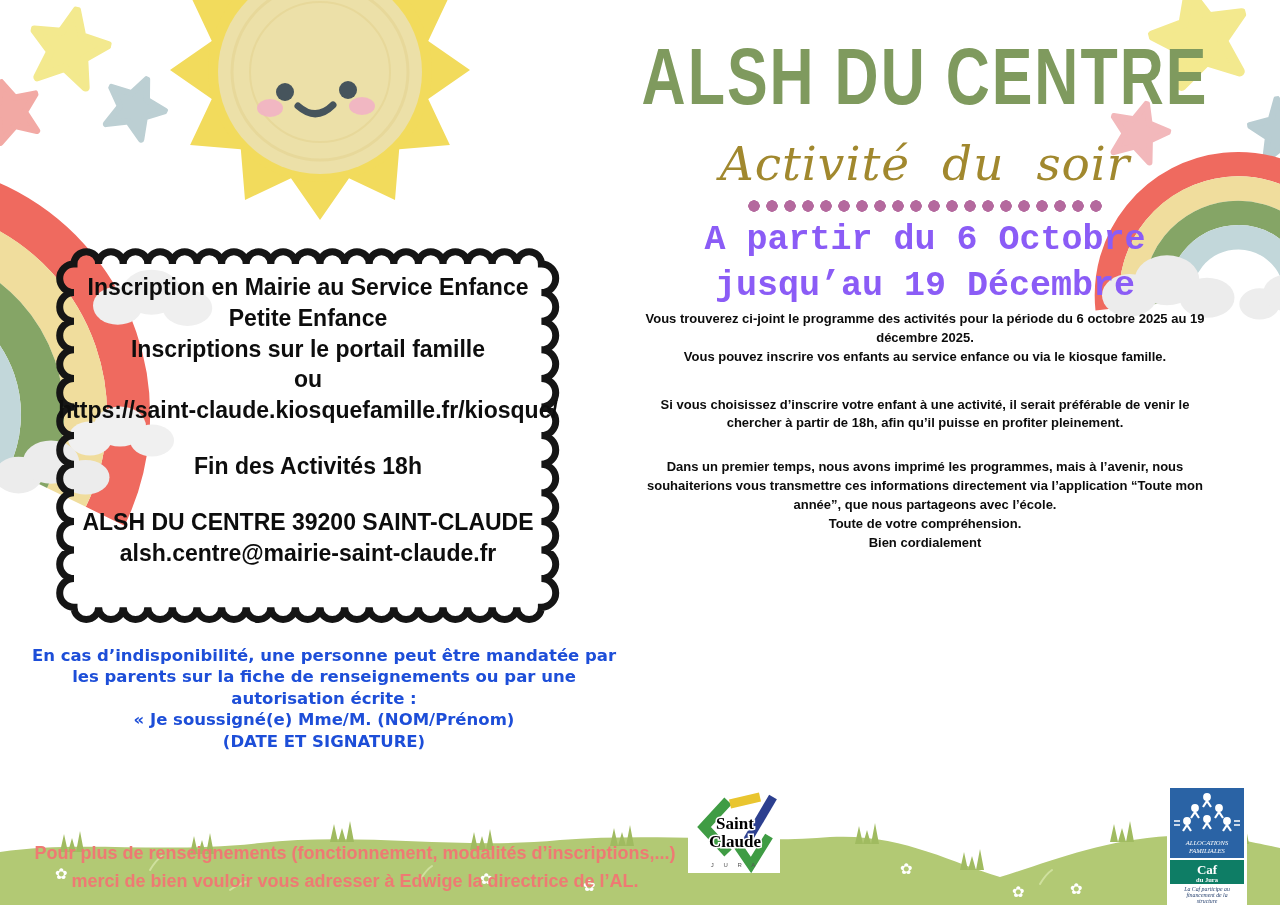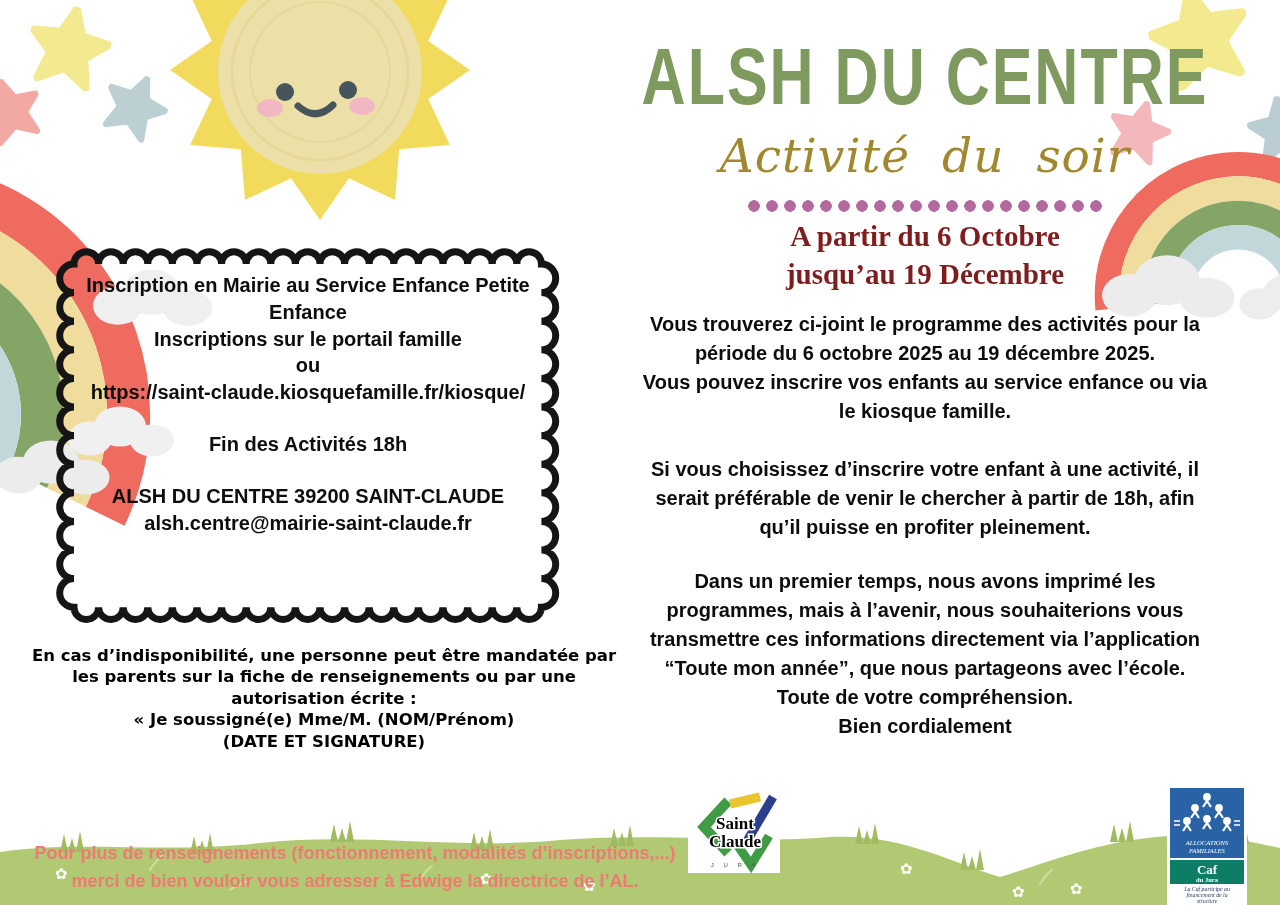--- a/index.html
+++ b/index.html
@@ -8,40 +8,40 @@
   .abs{position:absolute;}
 
   
   .star{position:absolute;}
   .cloud{position:absolute;}
   .flower{position:absolute;color:#ffffff;font-size:15px;z-index:3;}
 
   
   .doodle-box{position:absolute;left:48px;top:240px;width:520px;height:392px;z-index:2;}
   .box-text{position:absolute;left:58px;top:272px;width:500px;text-align:center;z-index:3;
-            font-weight:bold;font-size:20px;line-height:1.34;color:#0d0d0d;}
+            font-weight:bold;font-size:23px;line-height:1.34;color:#0d0d0d;}
   .box-group{margin-bottom:25px;}
   .mandate{position:absolute;left:28px;top:645px;width:592px;text-align:center;z-index:2;
            font-family:"DejaVu Sans", sans-serif;
-           font-weight:bold;font-size:16.5px;line-height:1.3;color:#000000;}
+           font-weight:bold;font-size:16.5px;line-height:1.3;color:#1d4ed8;}
   .footer-note{position:absolute;left:24px;top:840px;width:662px;text-align:center;z-index:4;
                font-weight:bold;font-size:18px;line-height:1.55;color:#ee7a73;}
 
   
   .r-col{position:absolute;left:635px;width:580px;text-align:center;z-index:2;color:#0c0c0c;}
   .title{top:30px;font-weight:bold;font-size:61px;letter-spacing:2px;color:#7f9a5e;
          transform:scaleY(1.32);transform-origin:top center;white-space:nowrap;}
-  .subtitle{top:128px;font-family:"DejaVu Serif", serif;font-style:italic;font-size:47px;
+  .subtitle{top:136px;font-family:"DejaVu Serif", serif;font-style:italic;font-size:47px;
             color:#a1882e;word-spacing:16px;letter-spacing:1px;}
   .dots{position:absolute;left:747px;top:199px;width:356px;height:14px;z-index:2;
         background:radial-gradient(circle 6px at 7px 7px,#b4699e 5.5px,rgba(0,0,0,0) 6px);
         background-size:18px 14px;background-repeat:repeat-x;}
-  .date-red{top:218px;font-family:Liberation Serif, serif;font-weight:bold;font-size:29px;
-            line-height:1.3;color:#7f1d1d;}
-  .body-copy{top:310px;font-weight:bold;font-size:20px;line-height:1.45;}
+  .date-red{top:218px;font-family:Liberation Mono, monospace;font-weight:bold;font-size:35px;
+            line-height:1.3;color:#8b5cf6;}
+  .body-copy{top:310px;font-weight:bold;font-size:13px;line-height:1.45;}
   .body-copy p{margin:0;}
   .gap-lg{margin-top:29px !important;}
   .gap-md{margin-top:25px !important;}
   .closing{margin:0;}
 
   
   .sc-logo{position:absolute;left:688px;top:791px;width:92px;height:82px;background:#fff;z-index:5;}
   .caf-logo{position:absolute;left:1167px;top:785px;width:80px;height:120px;background:#fff;z-index:5;}
 
   .grass-svg{position:absolute;left:0;bottom:0;width:1280px;height:95px;z-index:3;}

